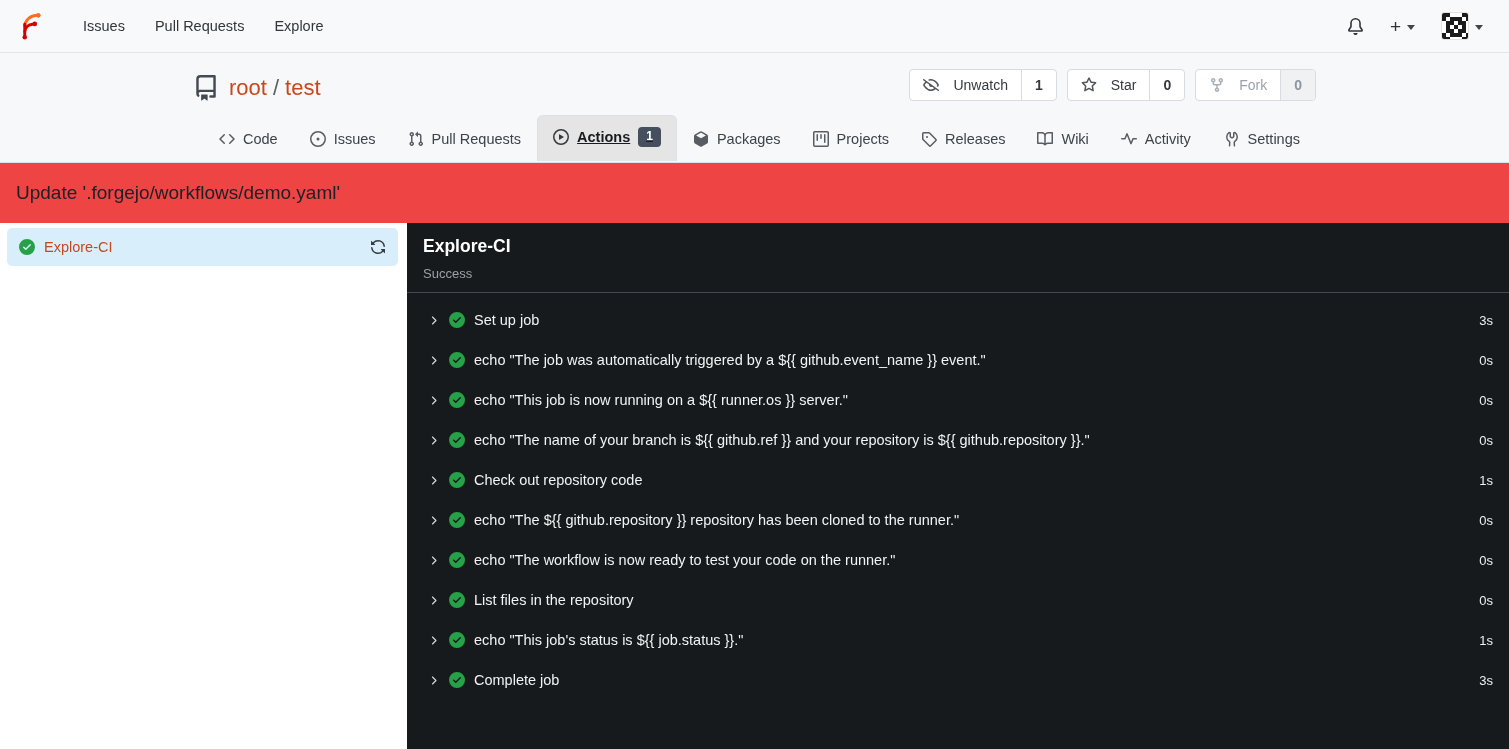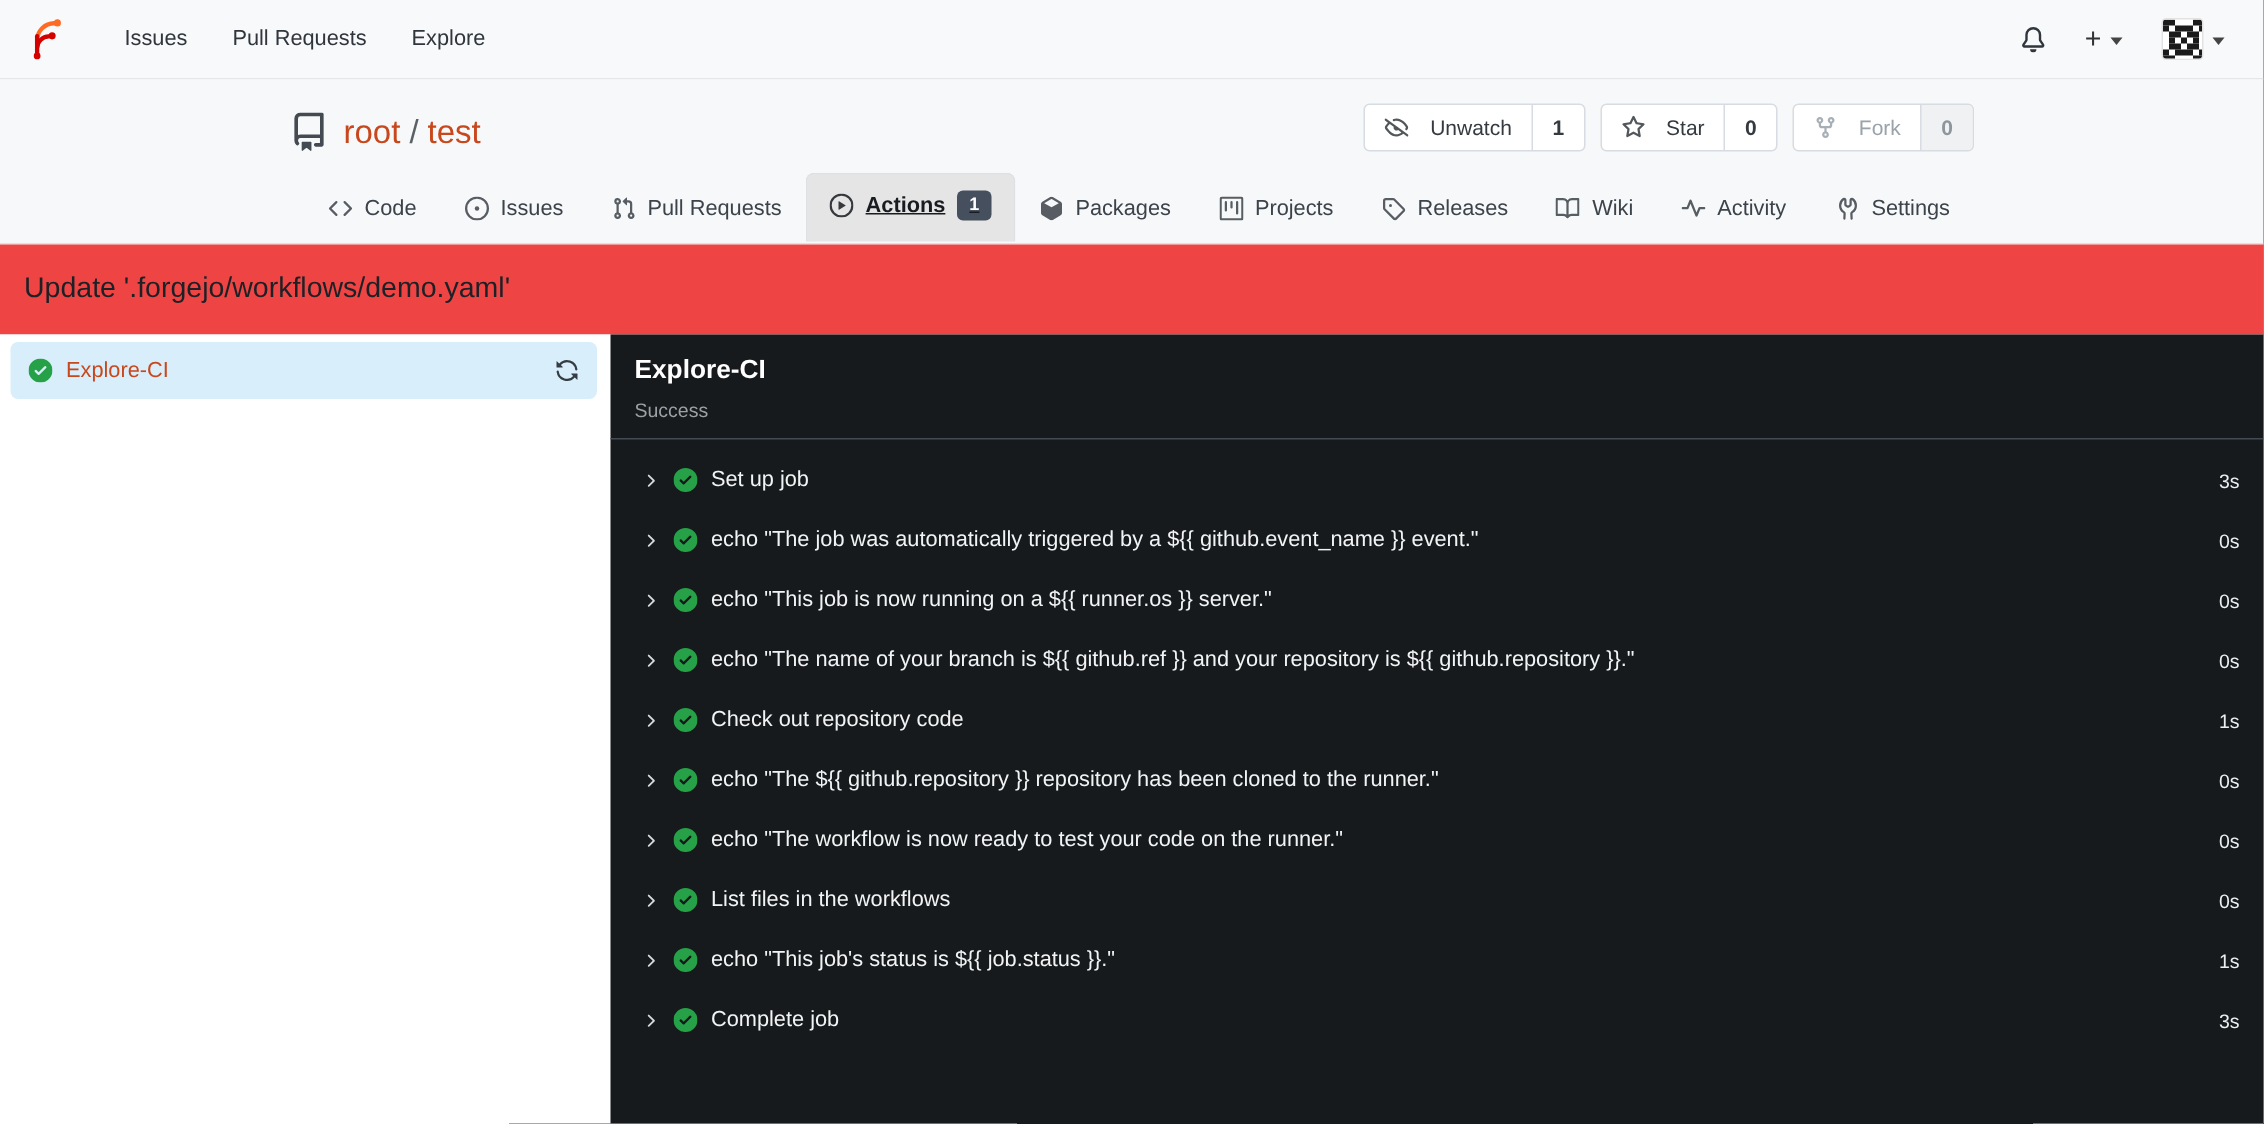--- a/index.html
+++ b/index.html
@@ -406,21 +406,21 @@
     <span class="step-chevron">
       <svg width="13" height="13" viewBox="0 0 16 16" fill="currentColor">
               <path d="M6.22 3.22a.75.75 0 0 1 1.06 0l4.25 4.25a.75.75 0 0 1 0 1.06l-4.25 4.25a.75.75 0 0 1-1.06-1.06L9.94 8 6.22 4.28a.75.75 0 0 1 0-1.06Z"></path>
             </svg>
     </span>
     <span class="step-check">
       <svg width="16" height="16" viewBox="0 0 16 16">
               <path fill="var(--green)" fill-rule="evenodd" d="M8 16A8 8 0 1 1 8 0a8 8 0 0 1 0 16Zm3.78-9.72a.751.751 0 0 0-1.06-1.06L6.75 9.19 5.28 7.72a.751.751 0 0 0-1.06 1.06l2 2a.75.75 0 0 0 1.06 0Z"></path>
             </svg>
     </span>
-    <span class="step-name">List files in the workflows</span>
+    <span class="step-name">List files in the repository</span>
     <span class="step-duration">0s</span>
   </div>
 
   <div class="step-row">
     <span class="step-chevron">
       <svg width="13" height="13" viewBox="0 0 16 16" fill="currentColor">
               <path d="M6.22 3.22a.75.75 0 0 1 1.06 0l4.25 4.25a.75.75 0 0 1 0 1.06l-4.25 4.25a.75.75 0 0 1-1.06-1.06L9.94 8 6.22 4.28a.75.75 0 0 1 0-1.06Z"></path>
             </svg>
     </span>
     <span class="step-check">

